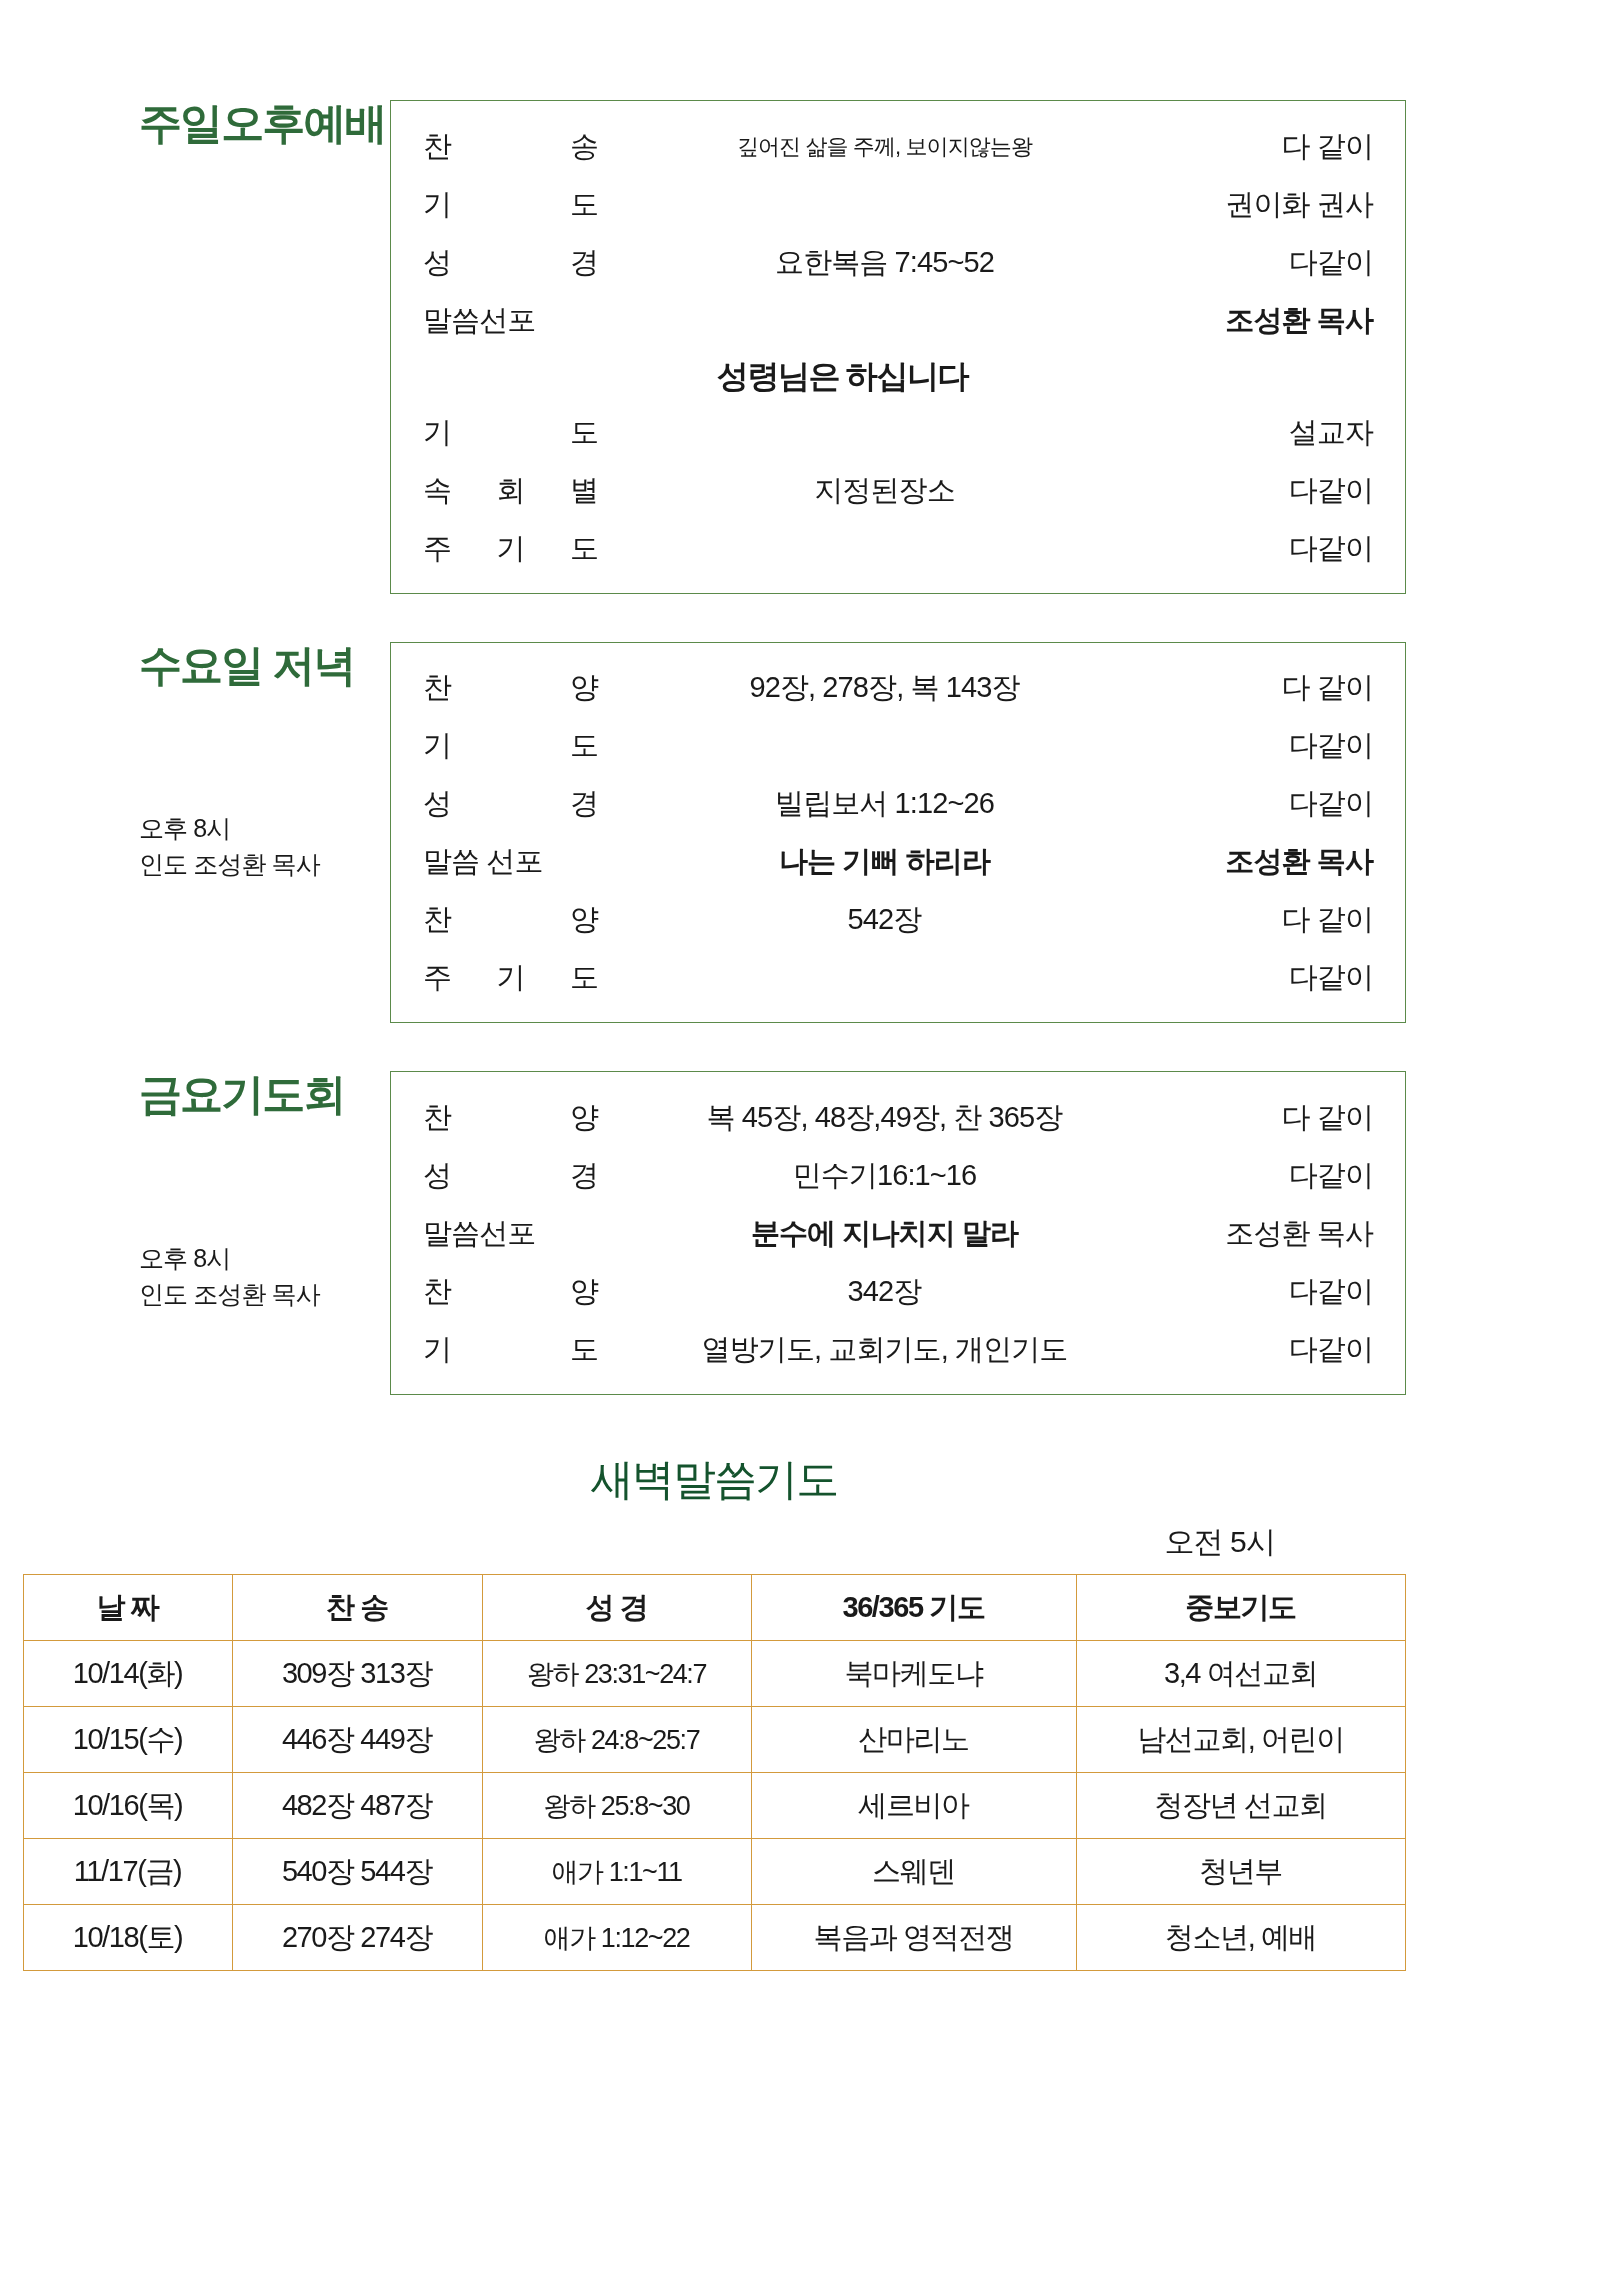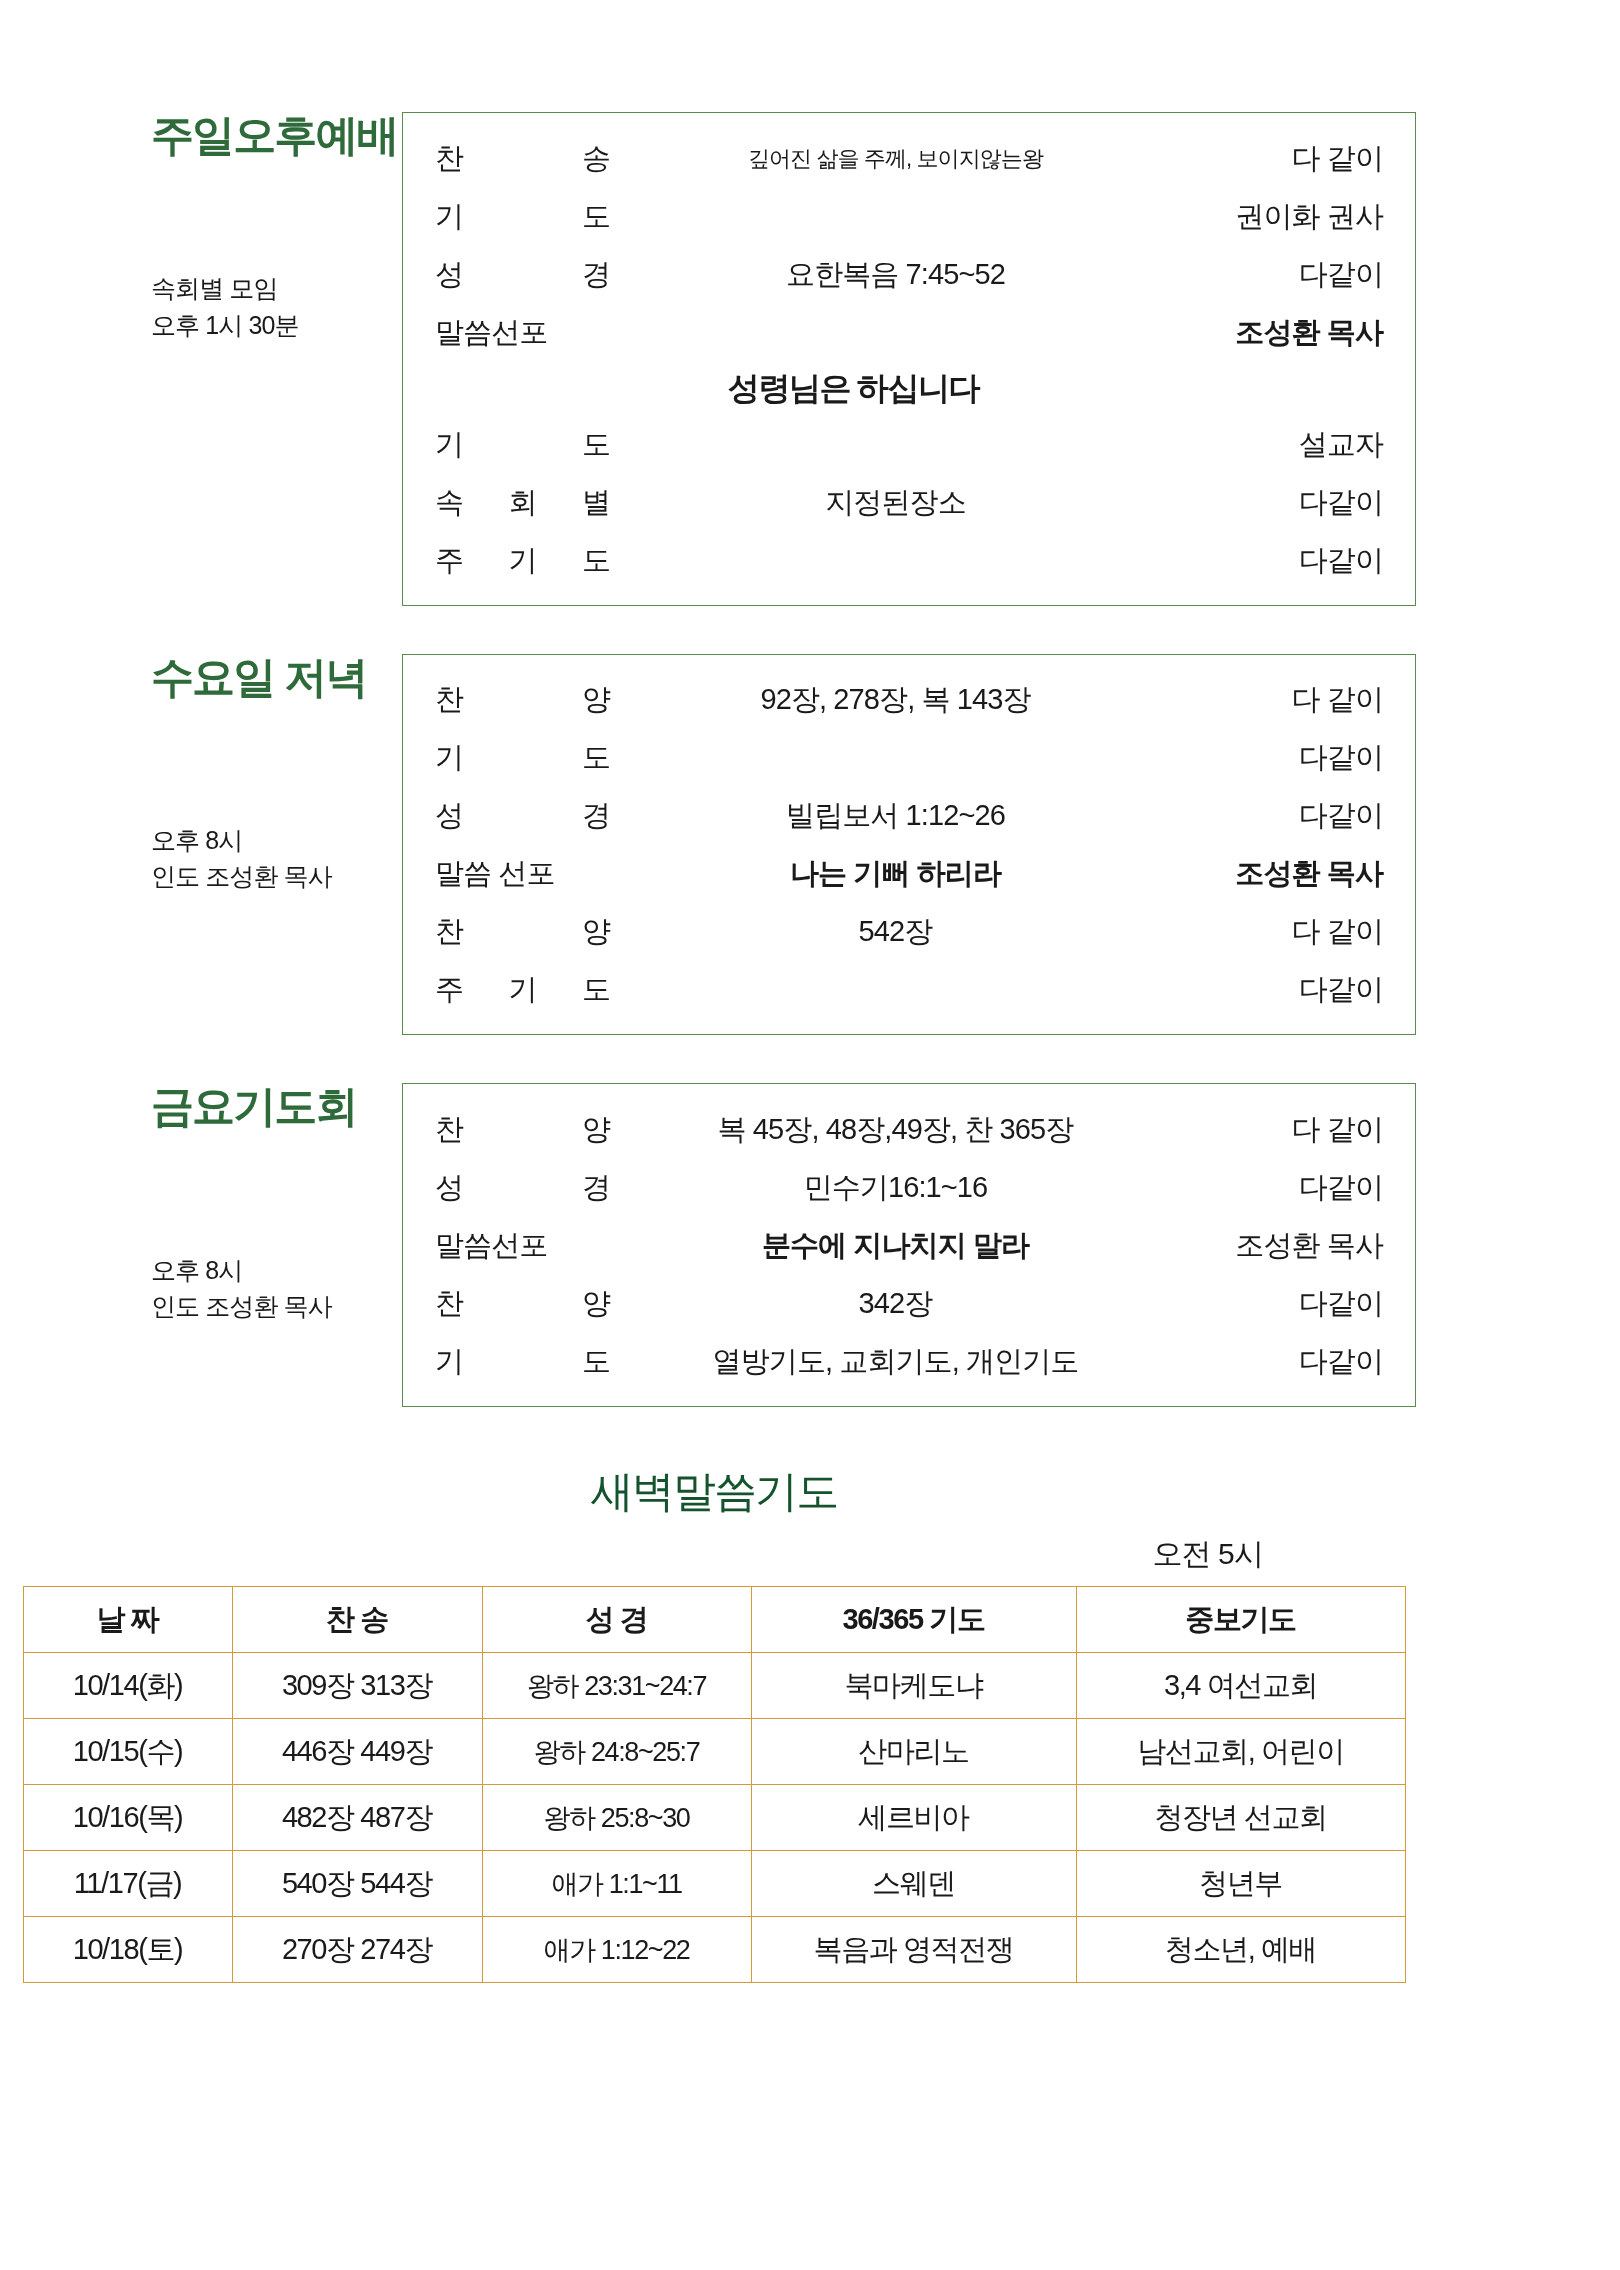--- a/index.html
+++ b/index.html
@@ -13,21 +13,21 @@
     font-family: "Liberation Sans", sans-serif;
     color: #1a1a1a;
     position: relative;
     overflow: hidden;
   }
   .page {
     position: relative;
     width: 1428px;
     height: 2271px;
     box-sizing: border-box;
-    padding: 12px;
+    padding: 0;
   }
 
   
   .service-block {
     display: flex;
     align-items: flex-start;
     margin-bottom: 48px;
   }
   .service-left {
     width: 390px;
@@ -148,24 +148,20 @@
 </head>
 <body>
 
 <div class="page">
 
   <div style="height:100px"></div>
 
   <div class="service-block">
     <div class="service-left">
       <div class="service-title">주일오후예배</div>
-      <div class="service-sub">
-        <div>속회별 모임</div>
-        <div>오후 1시 30분</div>
-      </div>
     </div>
     <div class="service-box">
 
       <div class="row">
         <div class="lbl">
             <span>찬</span>
             <span>송</span>
           </div>
         <div class="mid small-mid">깊어진 삶을 주께, 보이지않는왕</div>
         <div class="right">다 같이</div>

